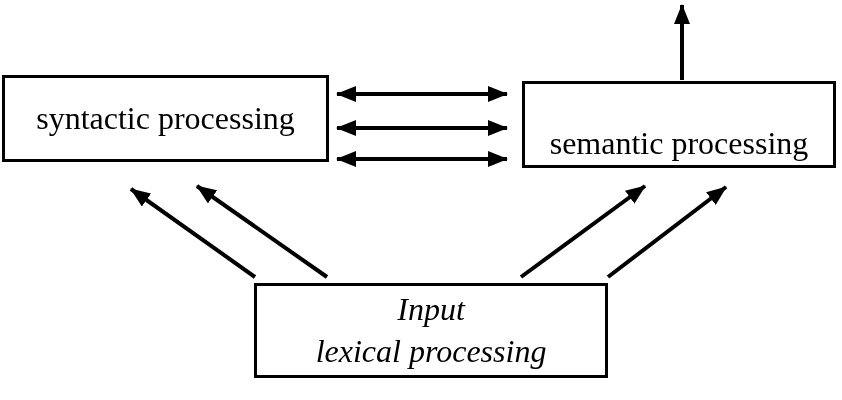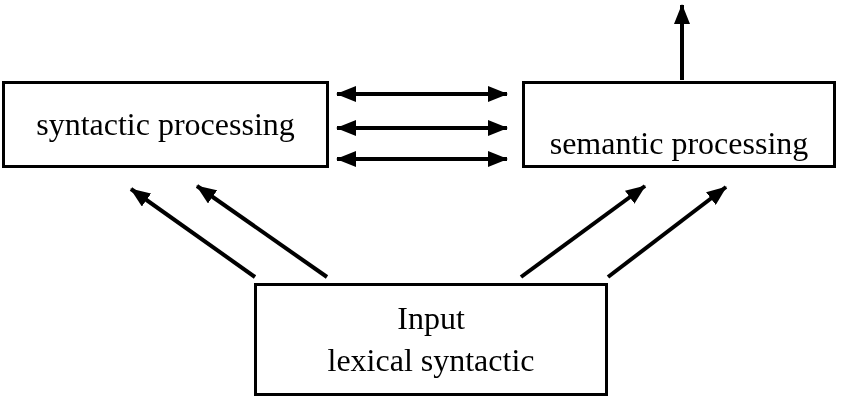--- a/index.html
+++ b/index.html
@@ -29,36 +29,37 @@
     display: flex;
     flex-direction: column;
     align-items: center;
     justify-content: center;
     text-align: center;
     font-size: 32px;
     line-height: 1.3;
   }
   .node-syntactic {
     left: 2px;
-    top: 81px;
+    top: 75px;
     width: 327px;
     height: 87px;
   }
   .node-semantic {
     left: 522px;
     top: 81px;
     width: 314px;
     height: 87px;
     justify-content: flex-end;
   }
   .node-lexical {
     left: 254px;
     top: 283px;
     width: 354px;
-    height: 113px;
+    height: 95px;
+    font-style: italic;
   }
   .node span {
     display: block;
     white-space: nowrap;
   }
 </style>
 </head>
 <body>
 
 <div class="canvas">
@@ -88,16 +89,16 @@
   <div class="node node-syntactic">
     <span>syntactic processing</span>
   </div>
 
   <div class="node node-semantic">
     <span>semantic processing</span>
   </div>
 
   <div class="node node-lexical">
     <span>Input</span>
-    <span>lexical syntactic</span>
+    <span>lexical processing</span>
   </div>
 
 </div>
 
 </body></html>

